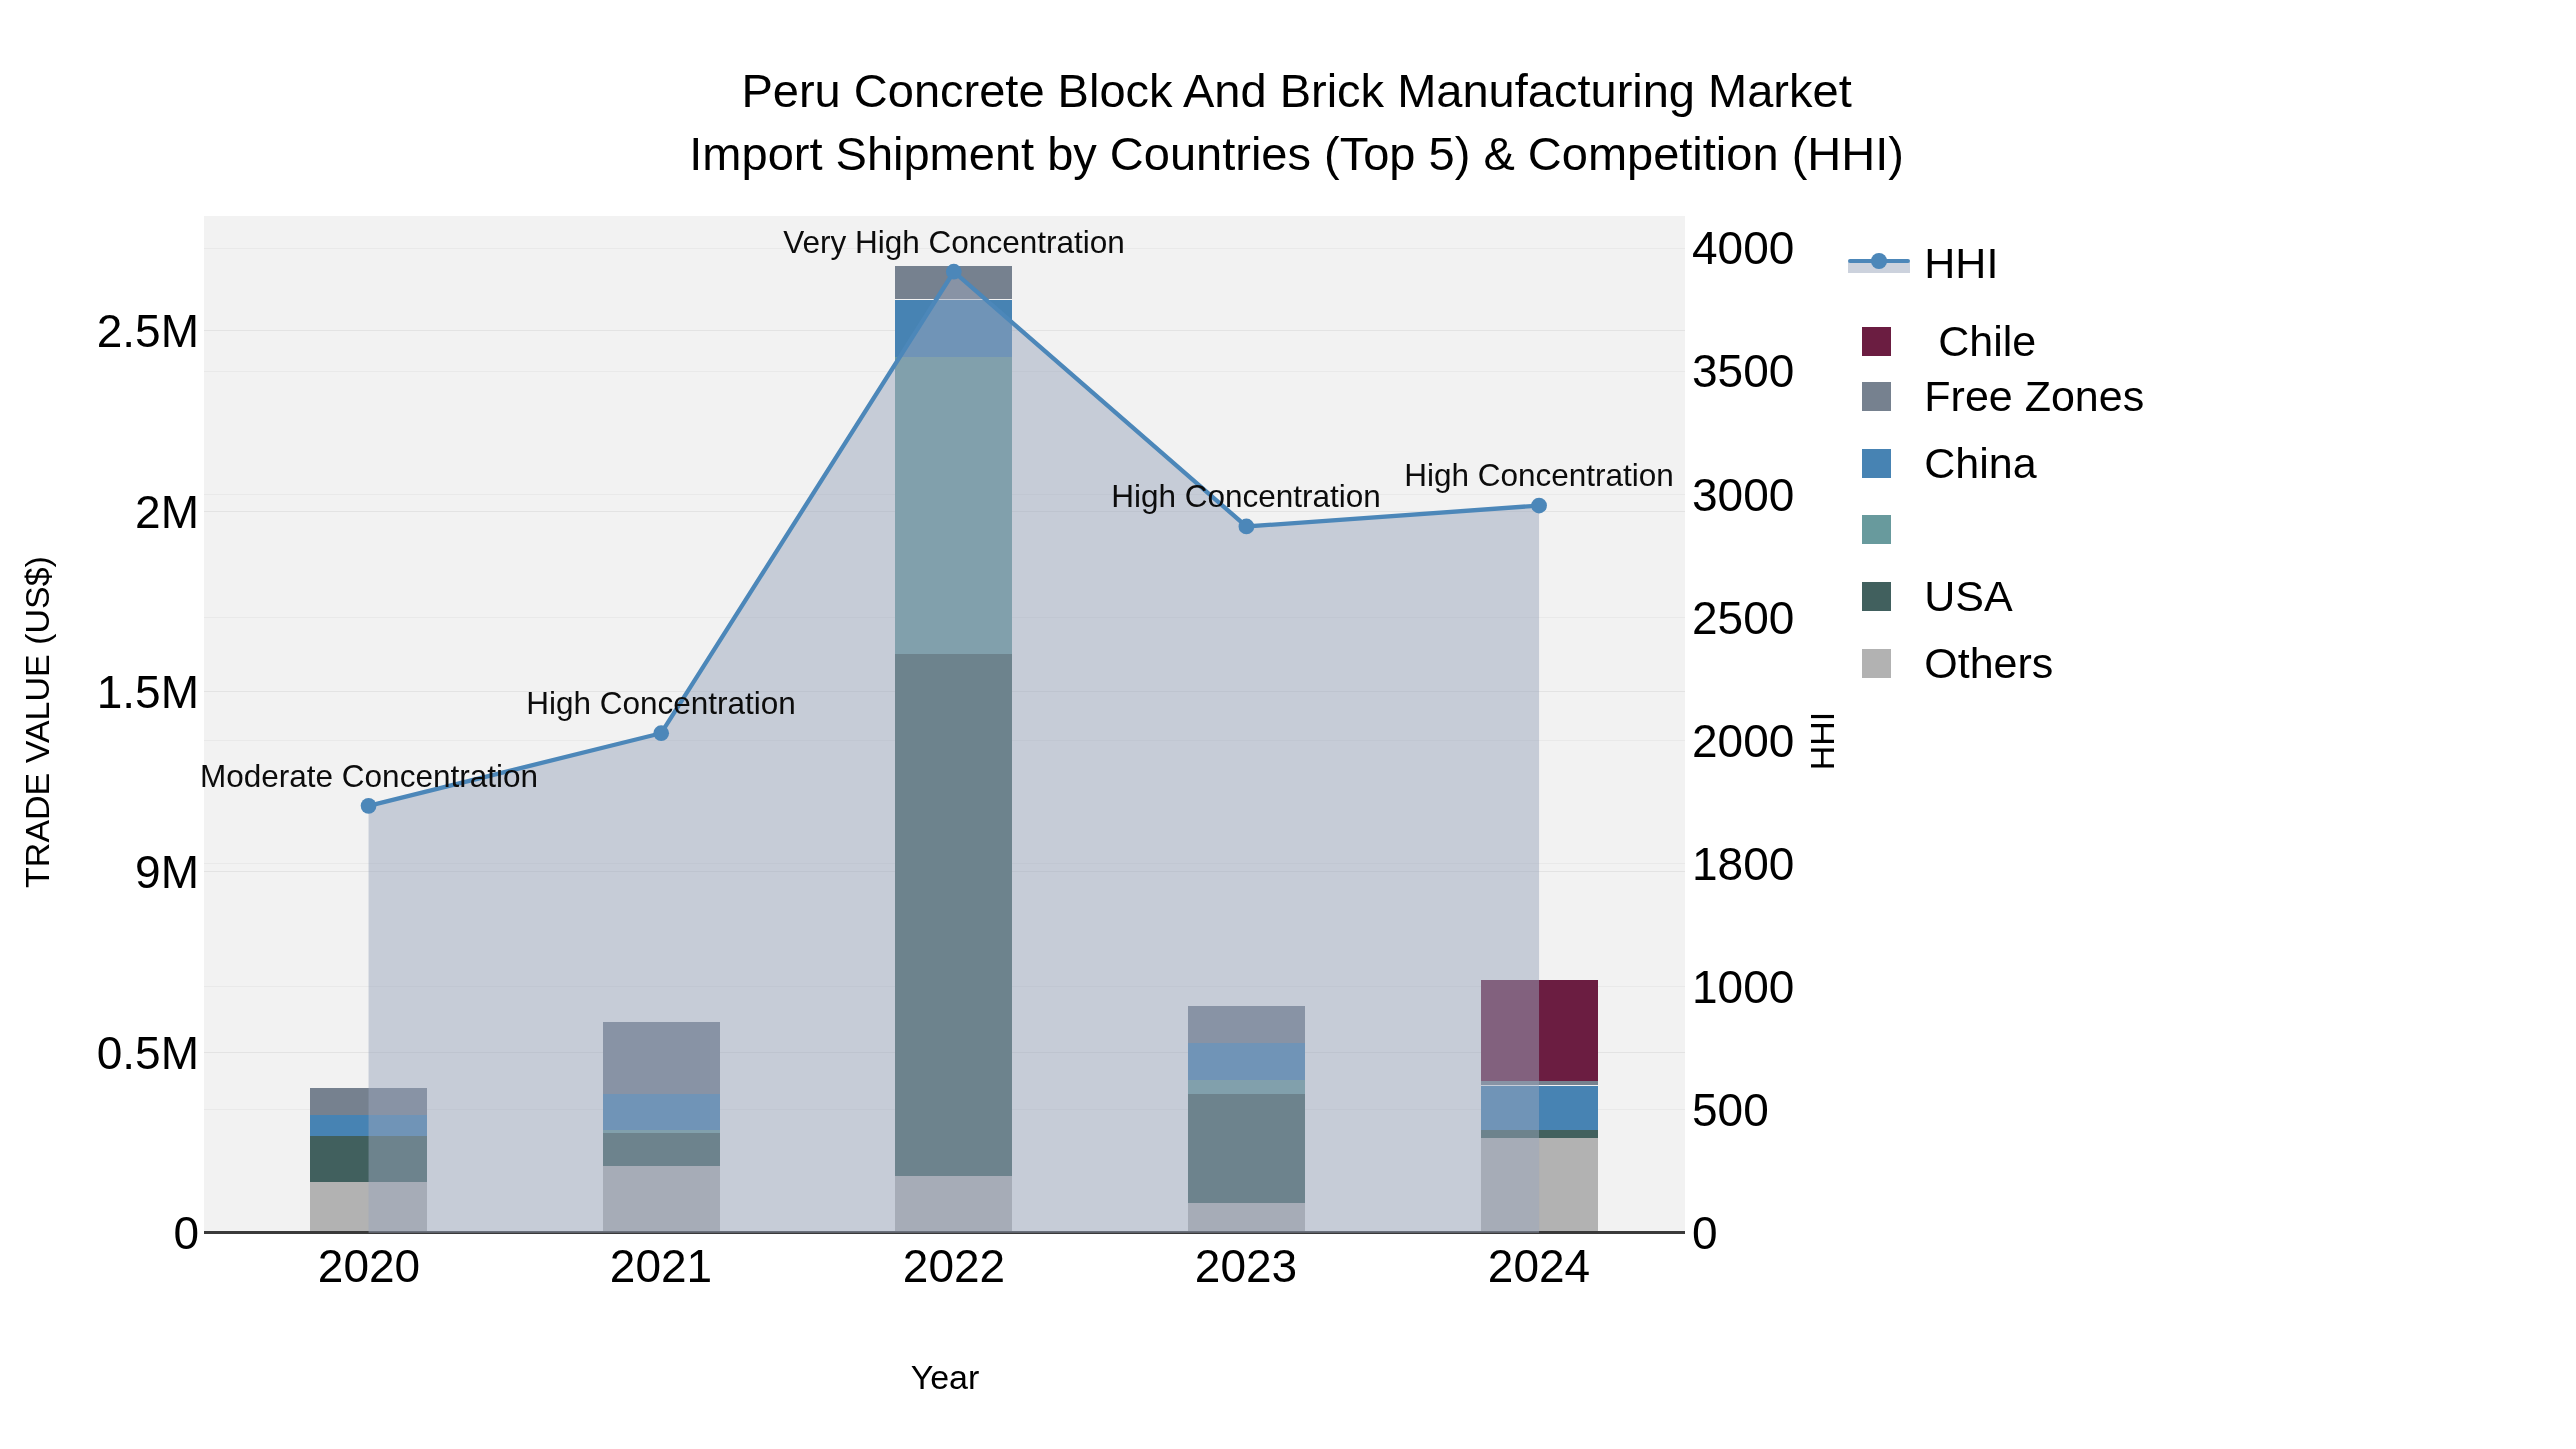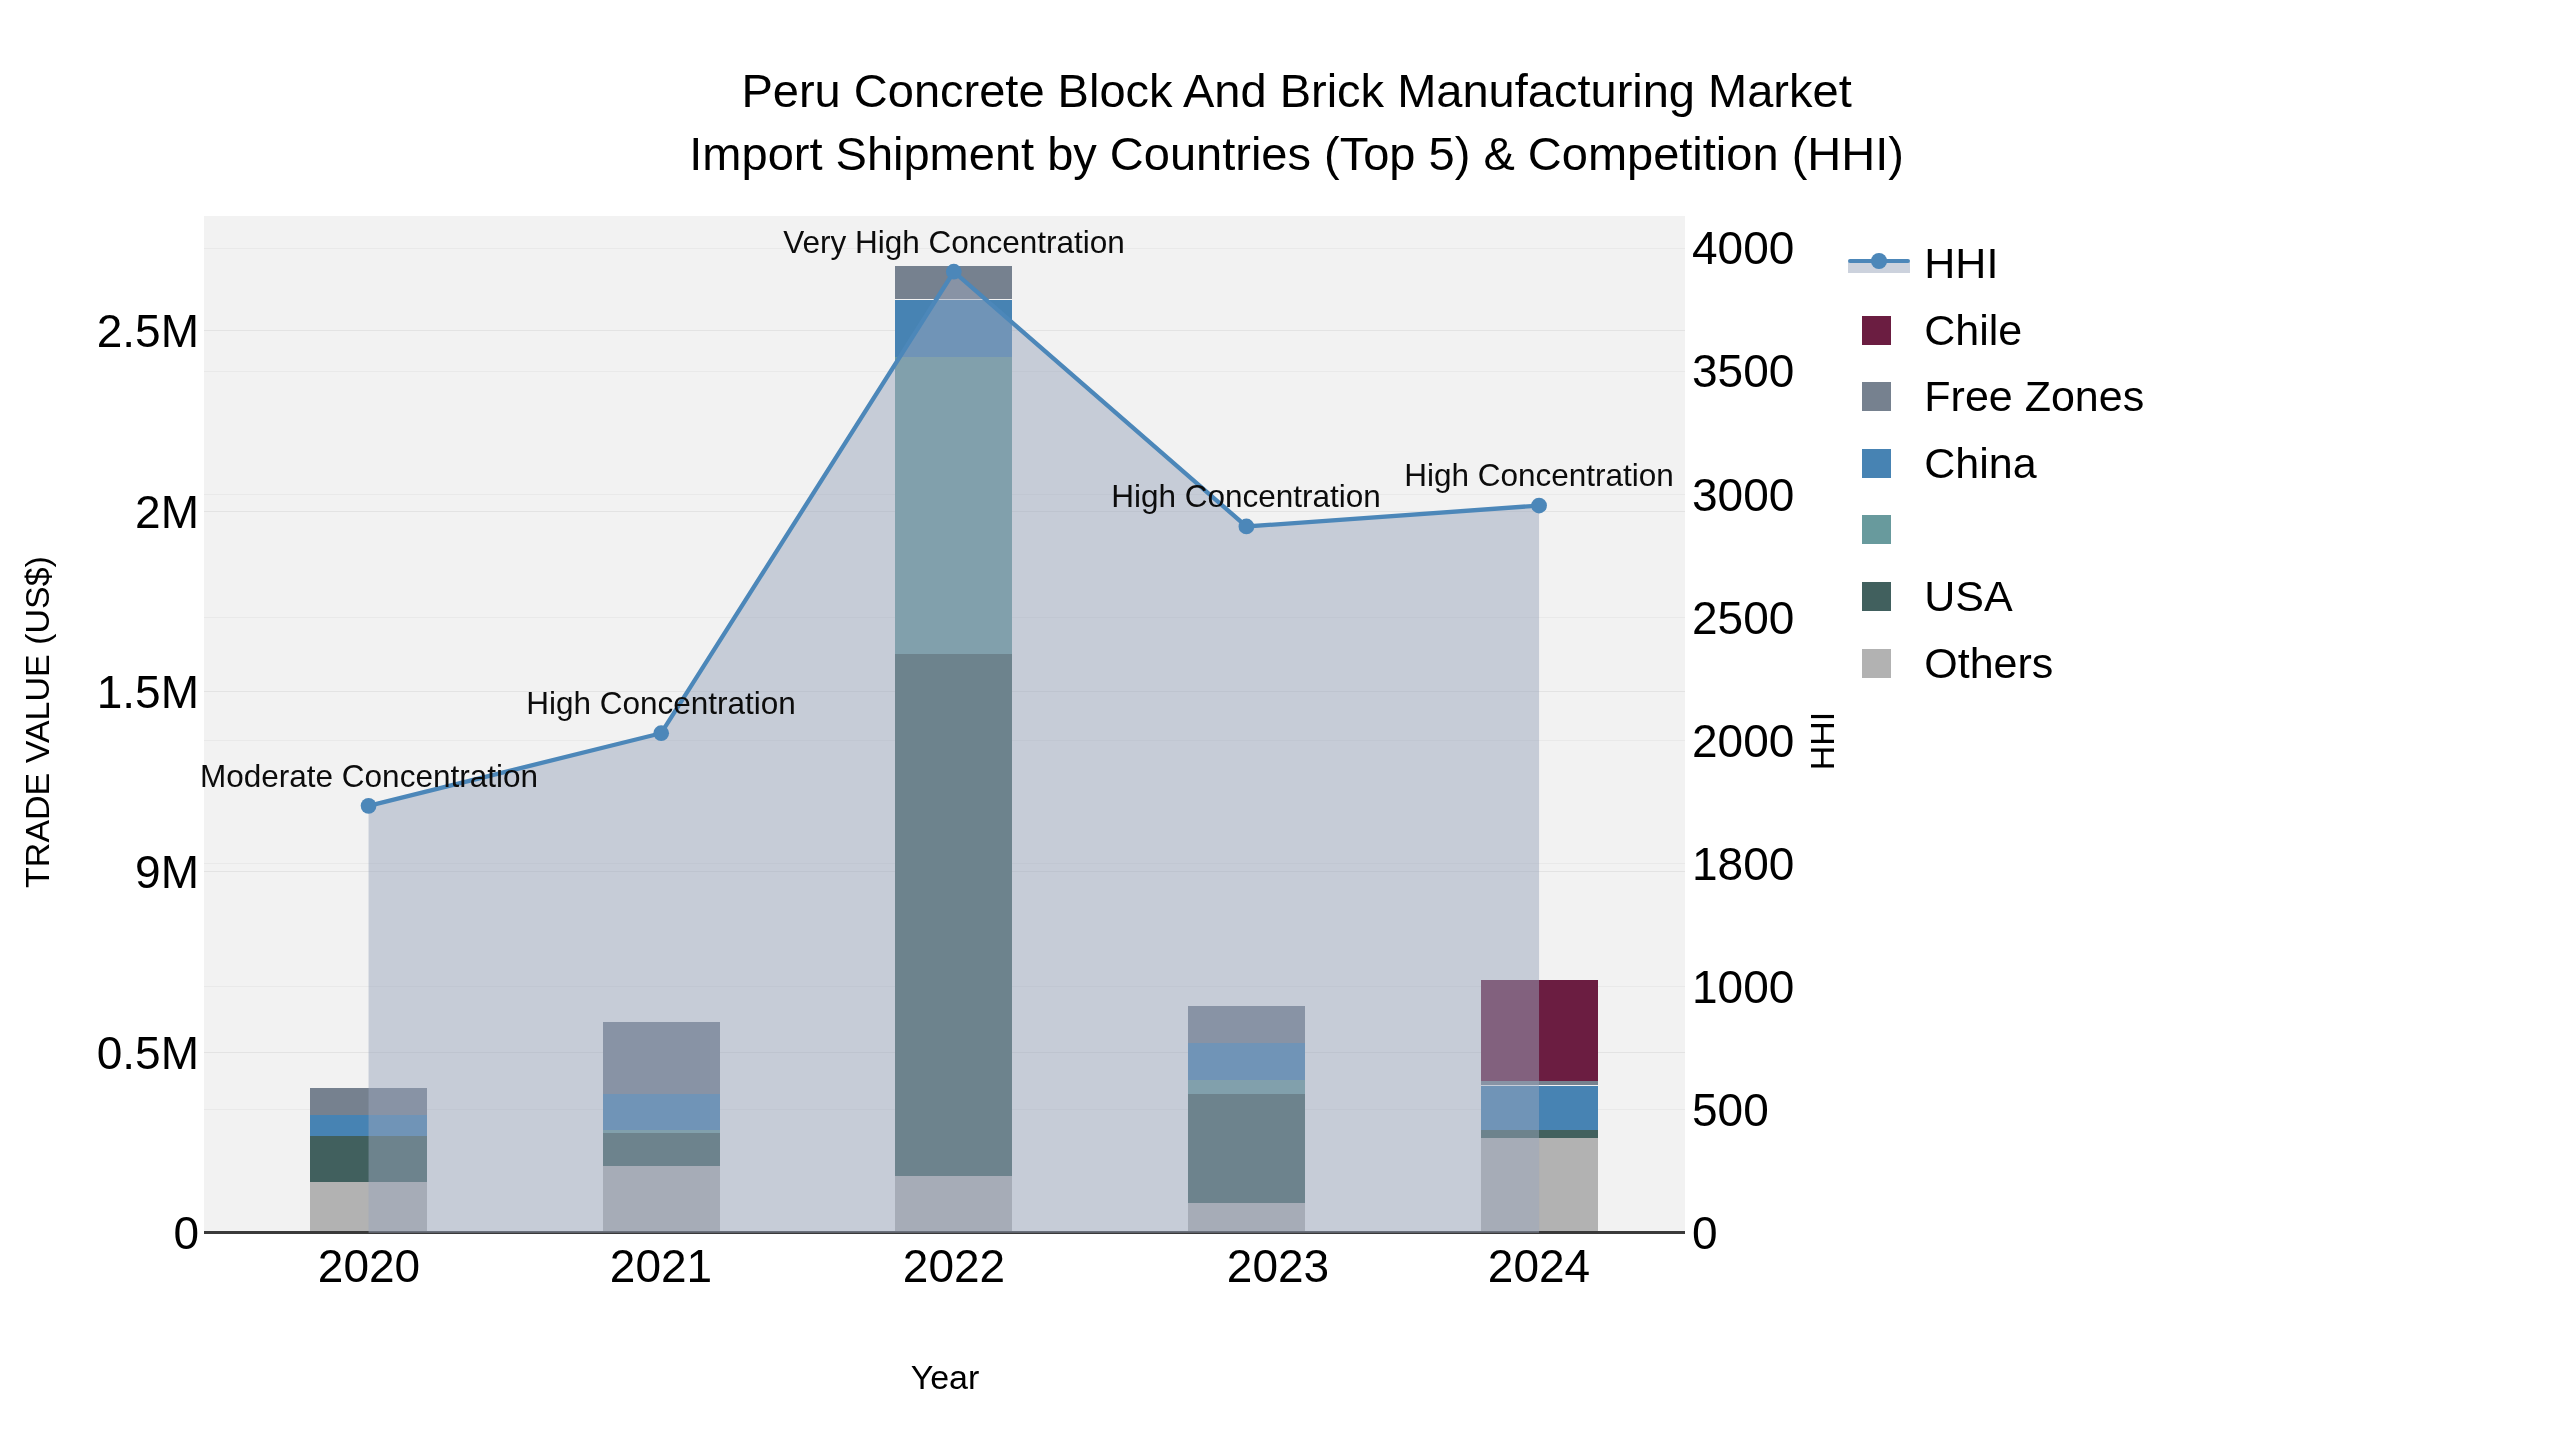--- a/index.html
+++ b/index.html
@@ -106,21 +106,21 @@
       <div class="tick-label-right" style="left: 1692px; top: 718px;">2000</div>
       <div class="tick-label-right" style="left: 1692px; top: 595px;">2500</div>
       <div class="tick-label-right" style="left: 1692px; top: 472px;">3000</div>
       <div class="tick-label-right" style="left: 1692px; top: 348px;">3500</div>
       <div class="tick-label-right" style="left: 1692px; top: 225px;">4000</div>
     </div>
   <div id="x-labels">
       <div class="x-cat-label" style="left: 369px; top: 1266px;">2020</div>
       <div class="x-cat-label" style="left: 661px; top: 1266px;">2021</div>
       <div class="x-cat-label" style="left: 954px; top: 1266px;">2022</div>
-      <div class="x-cat-label" style="left: 1278px; top: 1266px;">2023</div>
+      <div class="x-cat-label" style="left: 1246px; top: 1266px;">2023</div>
       <div class="x-cat-label" style="left: 1539px; top: 1266px;">2024</div>
     </div>
   <div id="annotations">
       <div class="annotation" style="left: 369px; top: 776px;">Moderate Concentration</div>
       <div class="annotation" style="left: 661px; top: 703px;">High Concentration</div>
       <div class="annotation" style="left: 954px; top: 242px;">Very High Concentration</div>
       <div class="annotation" style="left: 1246px; top: 496px;">High Concentration</div>
       <div class="annotation" style="left: 1539px; top: 475px;">High Concentration</div>
     </div>
 
@@ -130,21 +130,21 @@
 
   <div id="legend">
       <div class="legend-item" style="left: 1848px; top: 238px;">
         <div class="legend-sample">
           <div class="hhi-band"></div>
           <div class="hhi-line-sample" style="background: rgb(76, 135, 185);"></div>
           <div class="hhi-dot" style="background: rgb(76, 135, 185);"></div>
         </div>
         <div class="legend-label">HHI</div>
       </div>
-      <div class="legend-item" style="left: 1848px; top: 305px;">
+      <div class="legend-item" style="left: 1848px; top: 316px; gap: 14px;">
         <div class="legend-sample">
           <div class="swatch" style="background: rgb(107, 29, 65);"></div>
         </div>
         <div class="legend-label">Chile</div>
       </div>
       <div class="legend-item" style="left: 1848px; top: 371px;">
         <div class="legend-sample">
           <div class="swatch" style="background: rgb(118, 129, 143);"></div>
         </div>
         <div class="legend-label">Free Zones</div>

